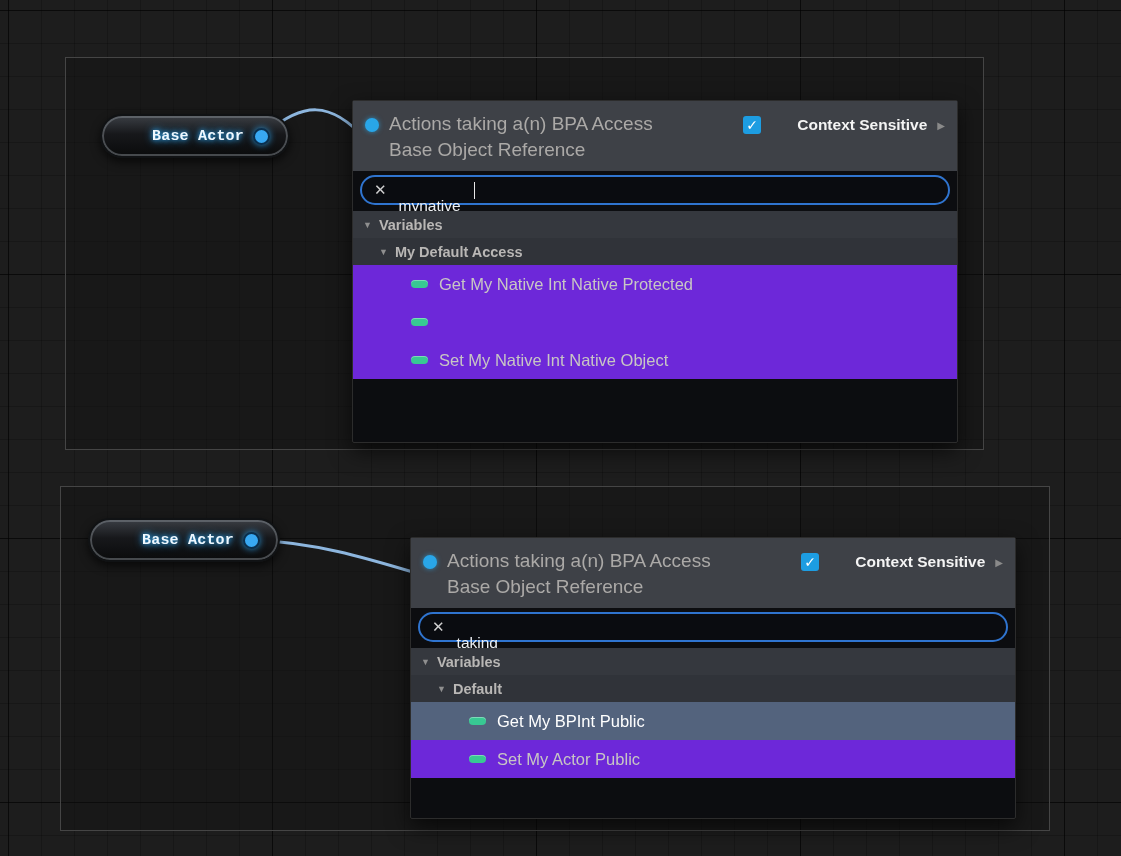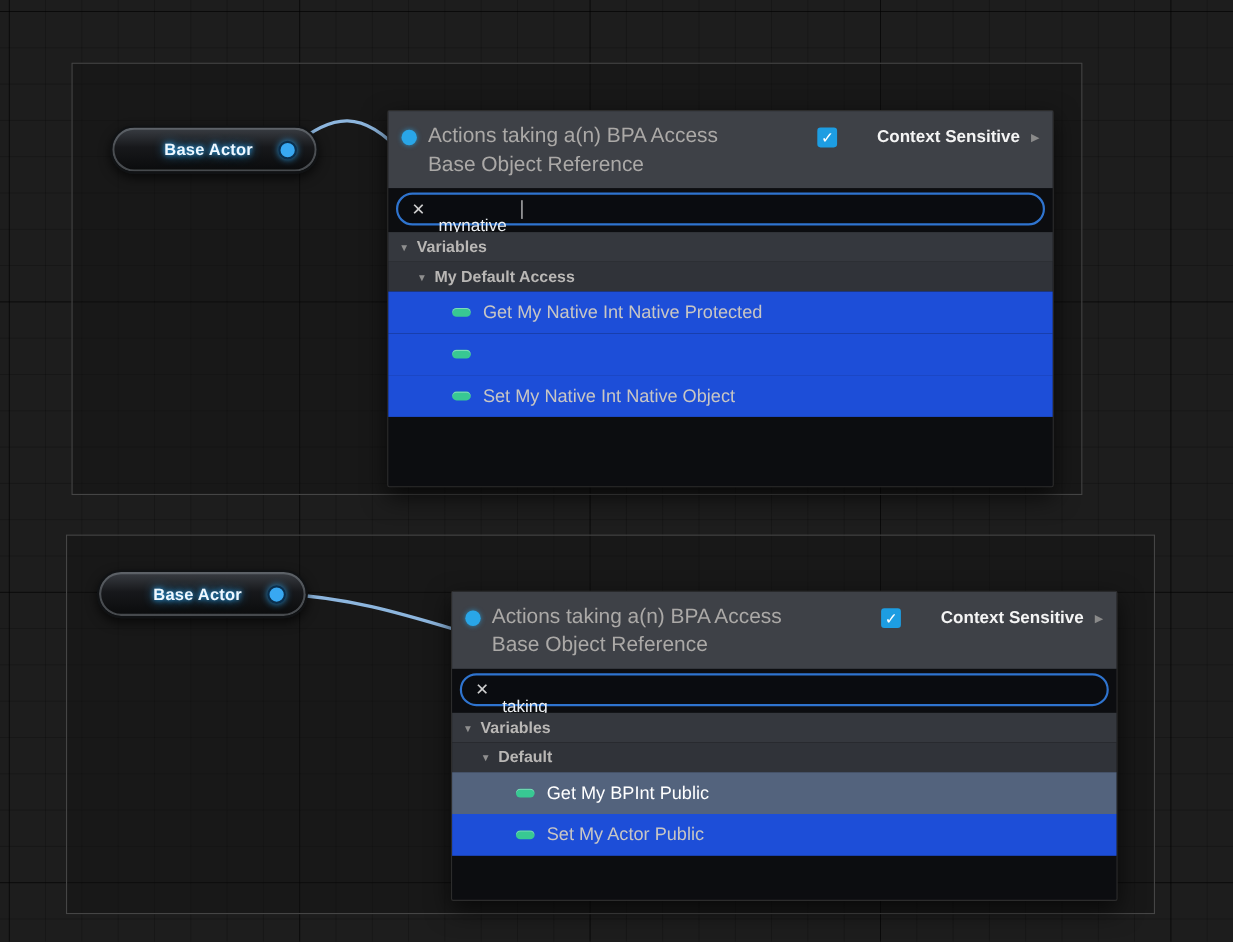--- a/index.html
+++ b/index.html
@@ -19,22 +19,22 @@
   .frame{position:absolute;border:1px solid #454545;background:rgba(16,16,16,.35);box-sizing:border-box;}
   .wires{position:absolute;left:0;top:0;width:1121px;height:856px;z-index:2;pointer-events:none;}
   .wire{fill:none;stroke:#93bfe9;stroke-width:3;stroke-linecap:round;opacity:.95;}
 
   
   .node{
     position:absolute;height:44px;border-radius:22px;z-index:3;
     background:linear-gradient(180deg,#3a3e44 0%,#17181b 45%,#0a0b0c 100%);
     border:2px solid #101214;
     box-shadow:inset 0 0 0 2px rgba(130,136,142,.5), 0 4px 10px rgba(0,0,0,.65);
-    display:flex;align-items:center;justify-content:flex-end;gap:23px;
-    padding-right:18px;box-sizing:border-box;cursor:pointer;
+    display:flex;align-items:center;justify-content:flex-end;gap:9px;
+    padding-right:18px;box-sizing:border-box;cursor:pointer;font-family:Liberation Mono, monospace;
   }
   .node-label{
     color:#eef8ff;font-size:15px;font-weight:700;letter-spacing:.2px;
     text-shadow:0 0 10px #2e9fe6,0 0 5px #2e9fe6;
   }
   .pin{
     width:13px;height:13px;border-radius:50%;
     background:#38a8f2;border:2px solid #0b2f4d;box-sizing:content-box;
     box-shadow:0 0 7px rgba(46,159,230,.9);
   }
@@ -67,21 +67,21 @@
   .search-text{color:#eceff2;font-size:15.5px;margin-top:32px;}
   .cursor{width:1.5px;height:17px;background:#e8e8e8;margin-left:1px;}
 
   .list{flex:1;display:flex;flex-direction:column;}
   .cat{display:flex;align-items:center;gap:7px;height:27px;flex:0 0 auto;
        font-size:14.5px;font-weight:700;color:#b9b7b5;cursor:pointer;}
   .cat.l0{background:#35383e;padding-left:10px;}
   .cat.l1{background:#303339;padding-left:26px;}
   .tri{color:#8f8f8f;font-size:9px;}
   .item{display:flex;align-items:center;gap:11px;height:38px;flex:0 0 auto;
-        padding-left:58px;background:#1d4ed8;color:#c8c6c4;font-size:16.5px;cursor:pointer;}
+        padding-left:58px;background:#6d28d9;color:#c8c6c4;font-size:16.5px;cursor:pointer;}
   .item.selected{background:#53637d;color:#ffffff;}
   .varpill{width:17px;height:8px;border-radius:4px;background:#38c893;flex:0 0 auto;
            box-shadow:inset 0 1px 0 rgba(255,255,255,.35);}
 </style>
 </head>
 <body>
 
 <div class="frame" style="left:65px;top:57px;width:919px;height:393px;"></div>
 <div class="frame" style="left:60px;top:486px;width:990px;height:345px;"></div>
 

